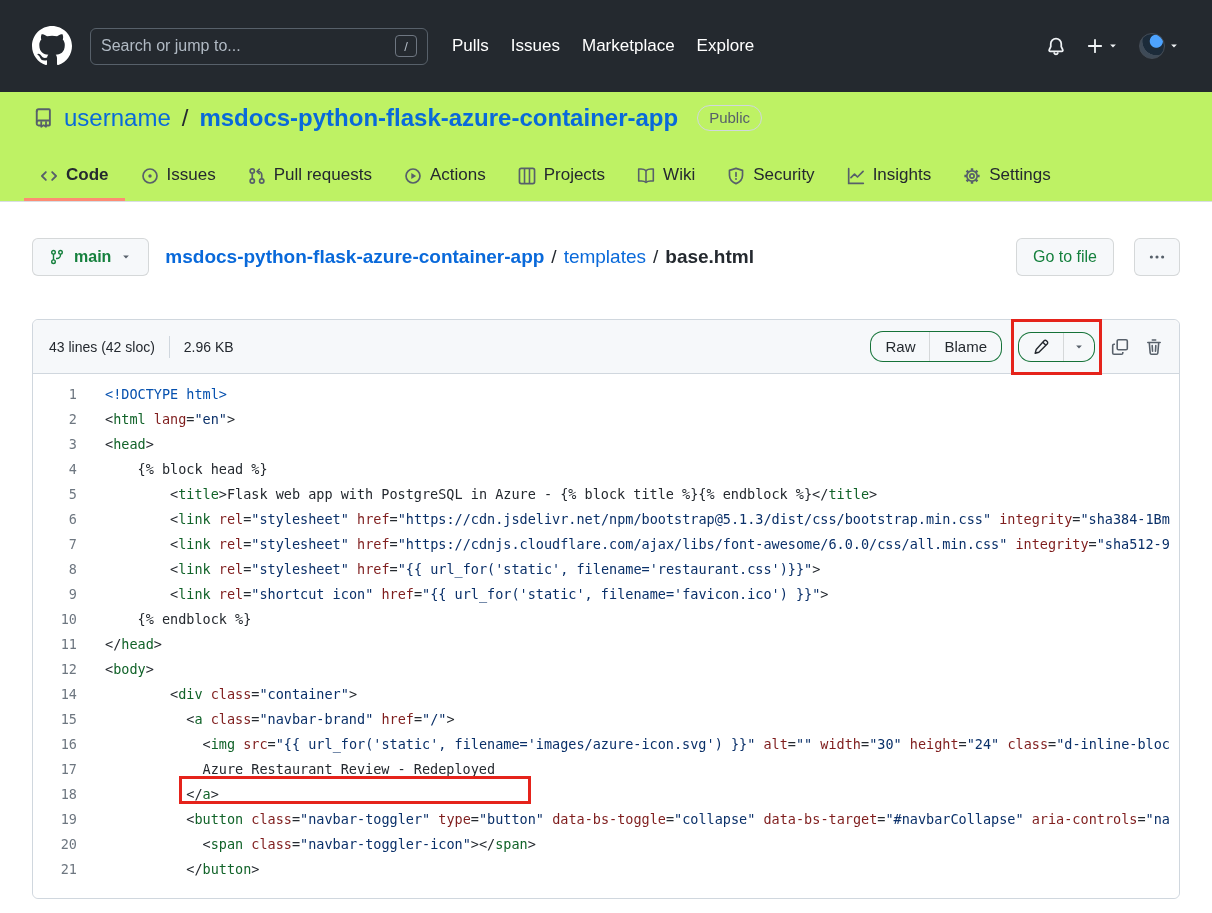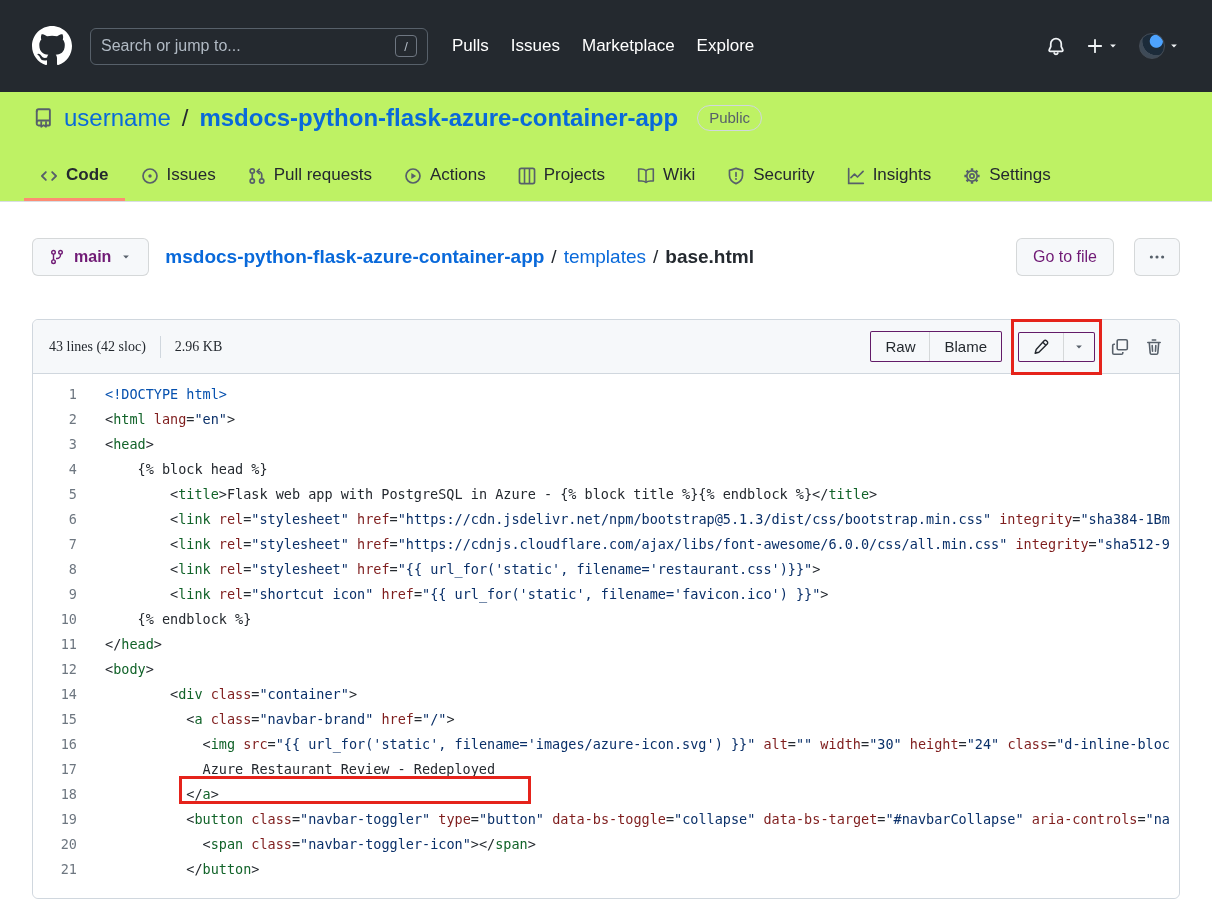--- a/index.html
+++ b/index.html
@@ -29,39 +29,39 @@
   .title-sep{color:#24292f}
   .badge{margin-left:8px;border:1px solid #d0d7de;color:#57606a;border-radius:2em;font-size:15px;padding:2px 11px;font-weight:500;line-height:20px}
   .tabs{margin-top:20px;padding:0 24px;display:flex;border-bottom:1px solid #d8dee4}
   .tab{display:flex;align-items:flex-end;gap:8px;padding:13px 16px;font-size:17px;color:#24292f;text-decoration:none;border-bottom:3px solid transparent;cursor:pointer;white-space:nowrap}
   .tab .octicon{color:#57606a;flex:none}
   .tab.active{font-weight:600;border-bottom-color:#fd8c73}
 
   
   .content{padding:0 32px}
   .file-nav-row{margin-top:36px;display:flex;align-items:center}
-  .btn{height:38px;background:#f6f8fa;border:1px solid rgba(27,31,36,.15);border-radius:6px;padding:2px 16px;font-size:16px;color:#701a75;font-family:inherit;cursor:pointer;display:flex;align-items:center;gap:9px}
+  .btn{height:38px;background:#f6f8fa;border:1px solid rgba(27,31,36,.15);border-radius:6px;padding:2px 16px;font-size:16px;color:#15803d;font-family:inherit;cursor:pointer;display:flex;align-items:center;gap:9px}
   .branch-btn{font-weight:600}
   .branch-btn .ic,{color:#24292f}
   .caret{color:#57606a;display:flex}
   .breadcrumb{margin-left:16px;font-size:19px;display:flex;gap:7px;align-items:center;white-space:nowrap}
   .breadcrumb a{color:#0969da;text-decoration:none;cursor:pointer}
   .bc-repo{font-weight:600}
   .bc-sep{color:#24292f}
   .bc-file{font-weight:600;color:#24292f}
   .nav-right{margin-left:auto;display:flex;gap:20px;align-items:flex-start}
   .kebab-btn{width:46px;justify-content:center;color:#57606a;padding:0}
 
   
   .file-box{margin-top:43px;border:1px solid #d0d7de;border-radius:6px}
   .file-head{display:flex;align-items:center;background:#f6f8fa;border-bottom:1px solid #d0d7de;border-radius:6px 6px 0 0;padding:11px 16px}
-  .file-info{font-family:Liberation Serif, serif;font-size:14px;color:#24292f;white-space:nowrap}
+  .file-info{font-family:Liberation Sans, sans-serif;font-size:14px;color:#24292f;white-space:nowrap}
   .vdiv{width:1px;height:22px;background:#d0d7de;margin:0 14px}
   .head-right{margin-left:auto;display:flex;align-items:center;gap:16px}
-  .btn-group{display:flex;border:1px solid rgba(27,31,36,.15);border-radius:2px;background:#701a75;overflow:hidden}
+  .btn-group{display:flex;border:1px solid rgba(27,31,36,.15);border-radius:13px;background:#15803d;overflow:hidden}
   .btn-group button{background:#f6f8fa;border:none;border-right:1px solid rgba(27,31,36,.15);padding:6px 14px;font-size:15px;font-weight:500;color:#24292f;font-family:inherit;cursor:pointer;display:flex;align-items:center}
   .btn-group button:last-child{border-right:none}
   .btn-group .caret-btn{padding:6px 9px;color:#57606a}
   .icon-btn{background:none;border:none;color:#57606a;cursor:pointer;display:flex;padding:0}
   .edit-wrap{position:relative}
 
   
   .code-area{position:relative;padding:8px 0 16px;font-family:"DejaVu Sans Mono",monospace;font-size:13.5px;line-height:25px;overflow:hidden;background:#fff;border-radius:0 0 6px 6px}
   .code-area table{border-spacing:0;width:100%}
   td.ln{width:44px;min-width:44px;text-align:right;color:#6e7781;vertical-align:top;cursor:pointer;user-select:none}

